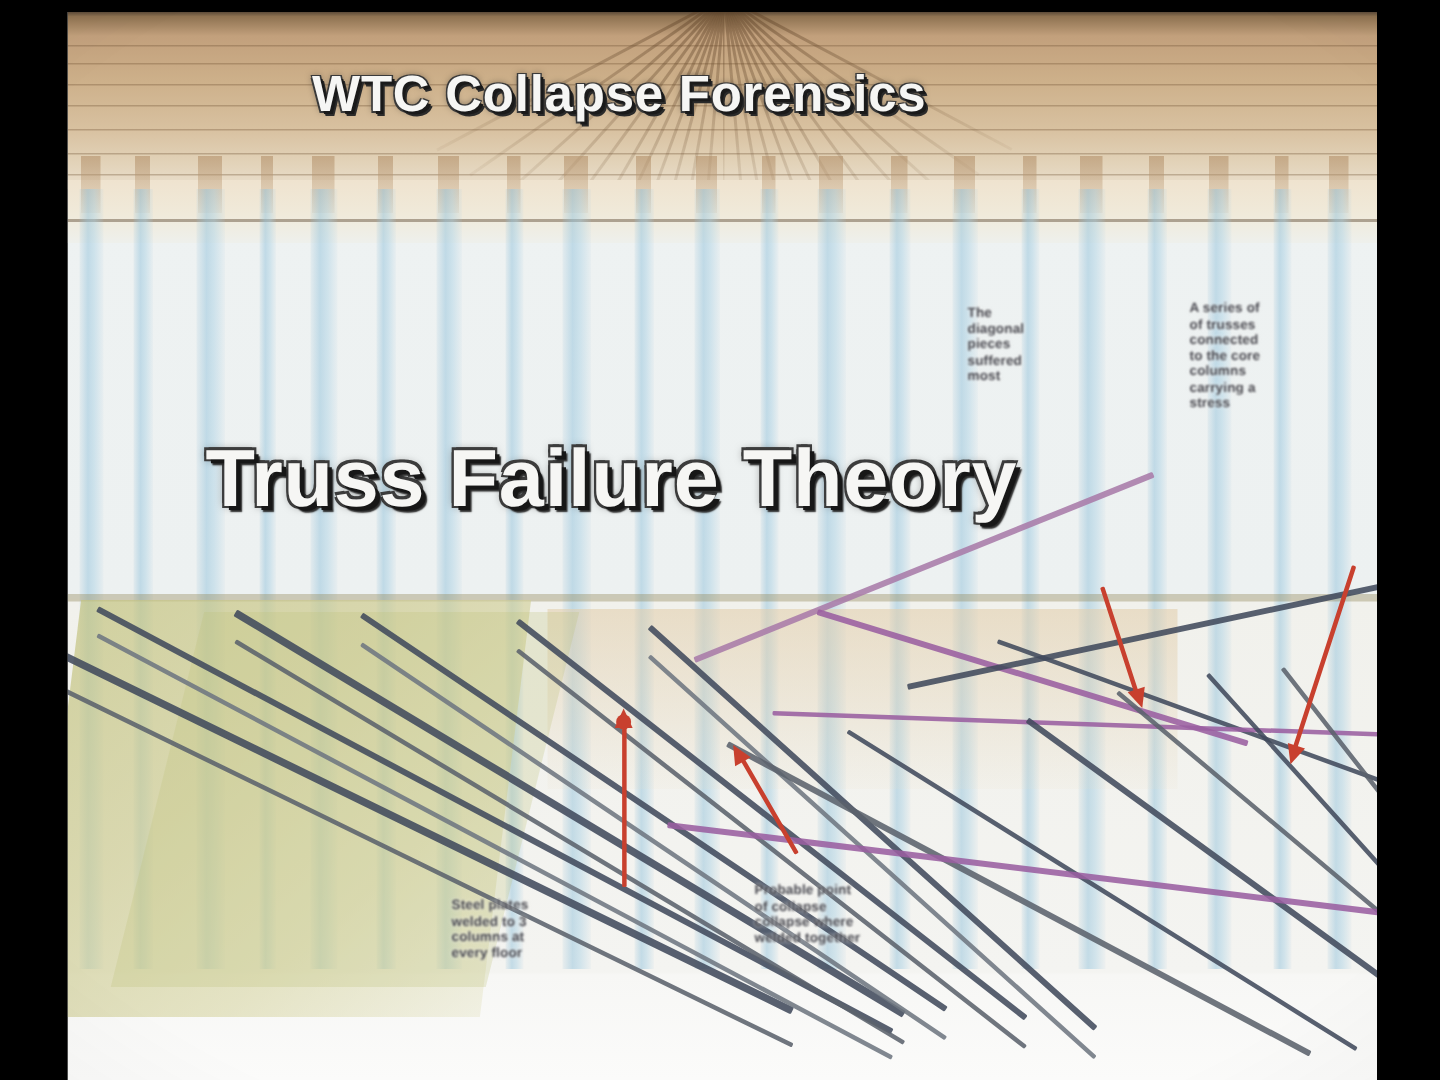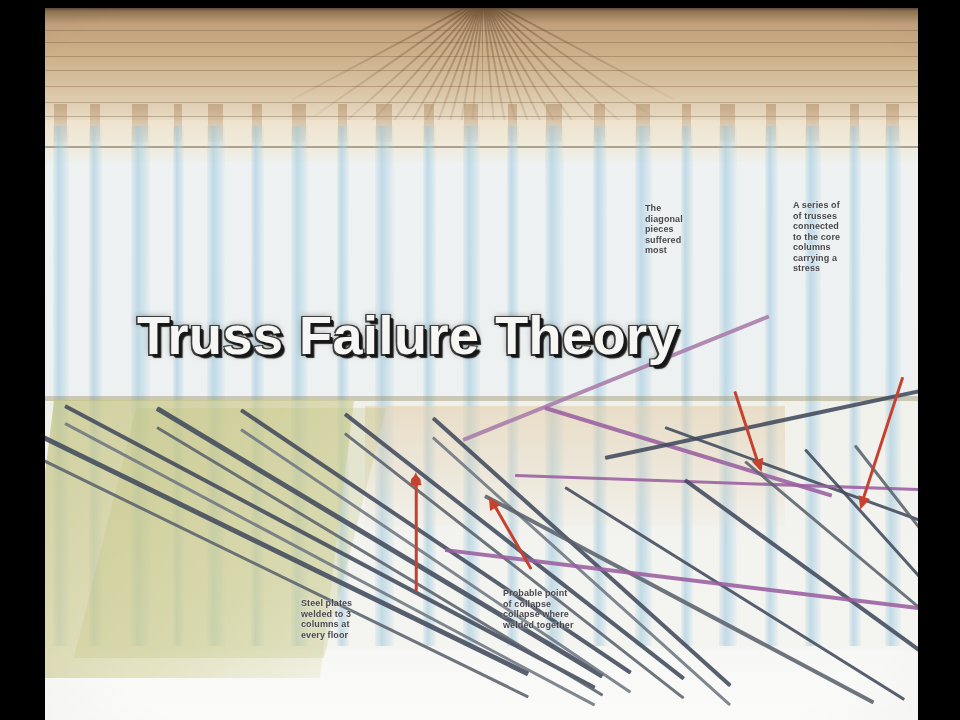--- a/index.html
+++ b/index.html
@@ -201,21 +201,21 @@
     left: 208px; top: 44px;
     font-size: 34px;
     letter-spacing: .5px;
     text-shadow:
       2px 2px 0 #1a1a1a, 3px 3px 0 #2a2a2a,
       -1px -1px 0 #3a3a3a, 1px -1px 0 #3a3a3a,
       -1px 1px 0 #3a3a3a, 0 0 5px rgba(20,20,20,.55);
     filter: blur(.35px);
   }
   #title-main {
-    left: 137px; top: 304px;
+    left: 137px; top: 288px;
     font-size: 54px;
     letter-spacing: .5px;
     text-shadow:
       3px 3px 0 #171717, 4px 4px 1px #2a2a2a,
       -1.5px -1.5px 0 #3c3c3c, 1.5px -1.5px 0 #3c3c3c,
       -1.5px 1.5px 0 #3c3c3c, 0 0 6px rgba(18,18,18,.5);
     filter: blur(.25px);
   }
 
   
@@ -412,18 +412,19 @@
       <span>Probable point</span>
       <span>of collapse</span>
       <span>collapse where</span>
       <span>welded together</span>
     </div>
 
     <div id="softness"></div>
     <div id="vignette"></div>
   </div>
 
+  <div class="overlay-title" id="title-top">WTC Collapse Forensics</div>
   <div class="overlay-title" id="title-main">Truss Failure Theory</div>
 
   <div class="bar" id="bar-left"></div>
   <div class="bar" id="bar-right"></div>
   <div class="bar" id="bar-top"></div>
 </div>
 
 </body></html>

